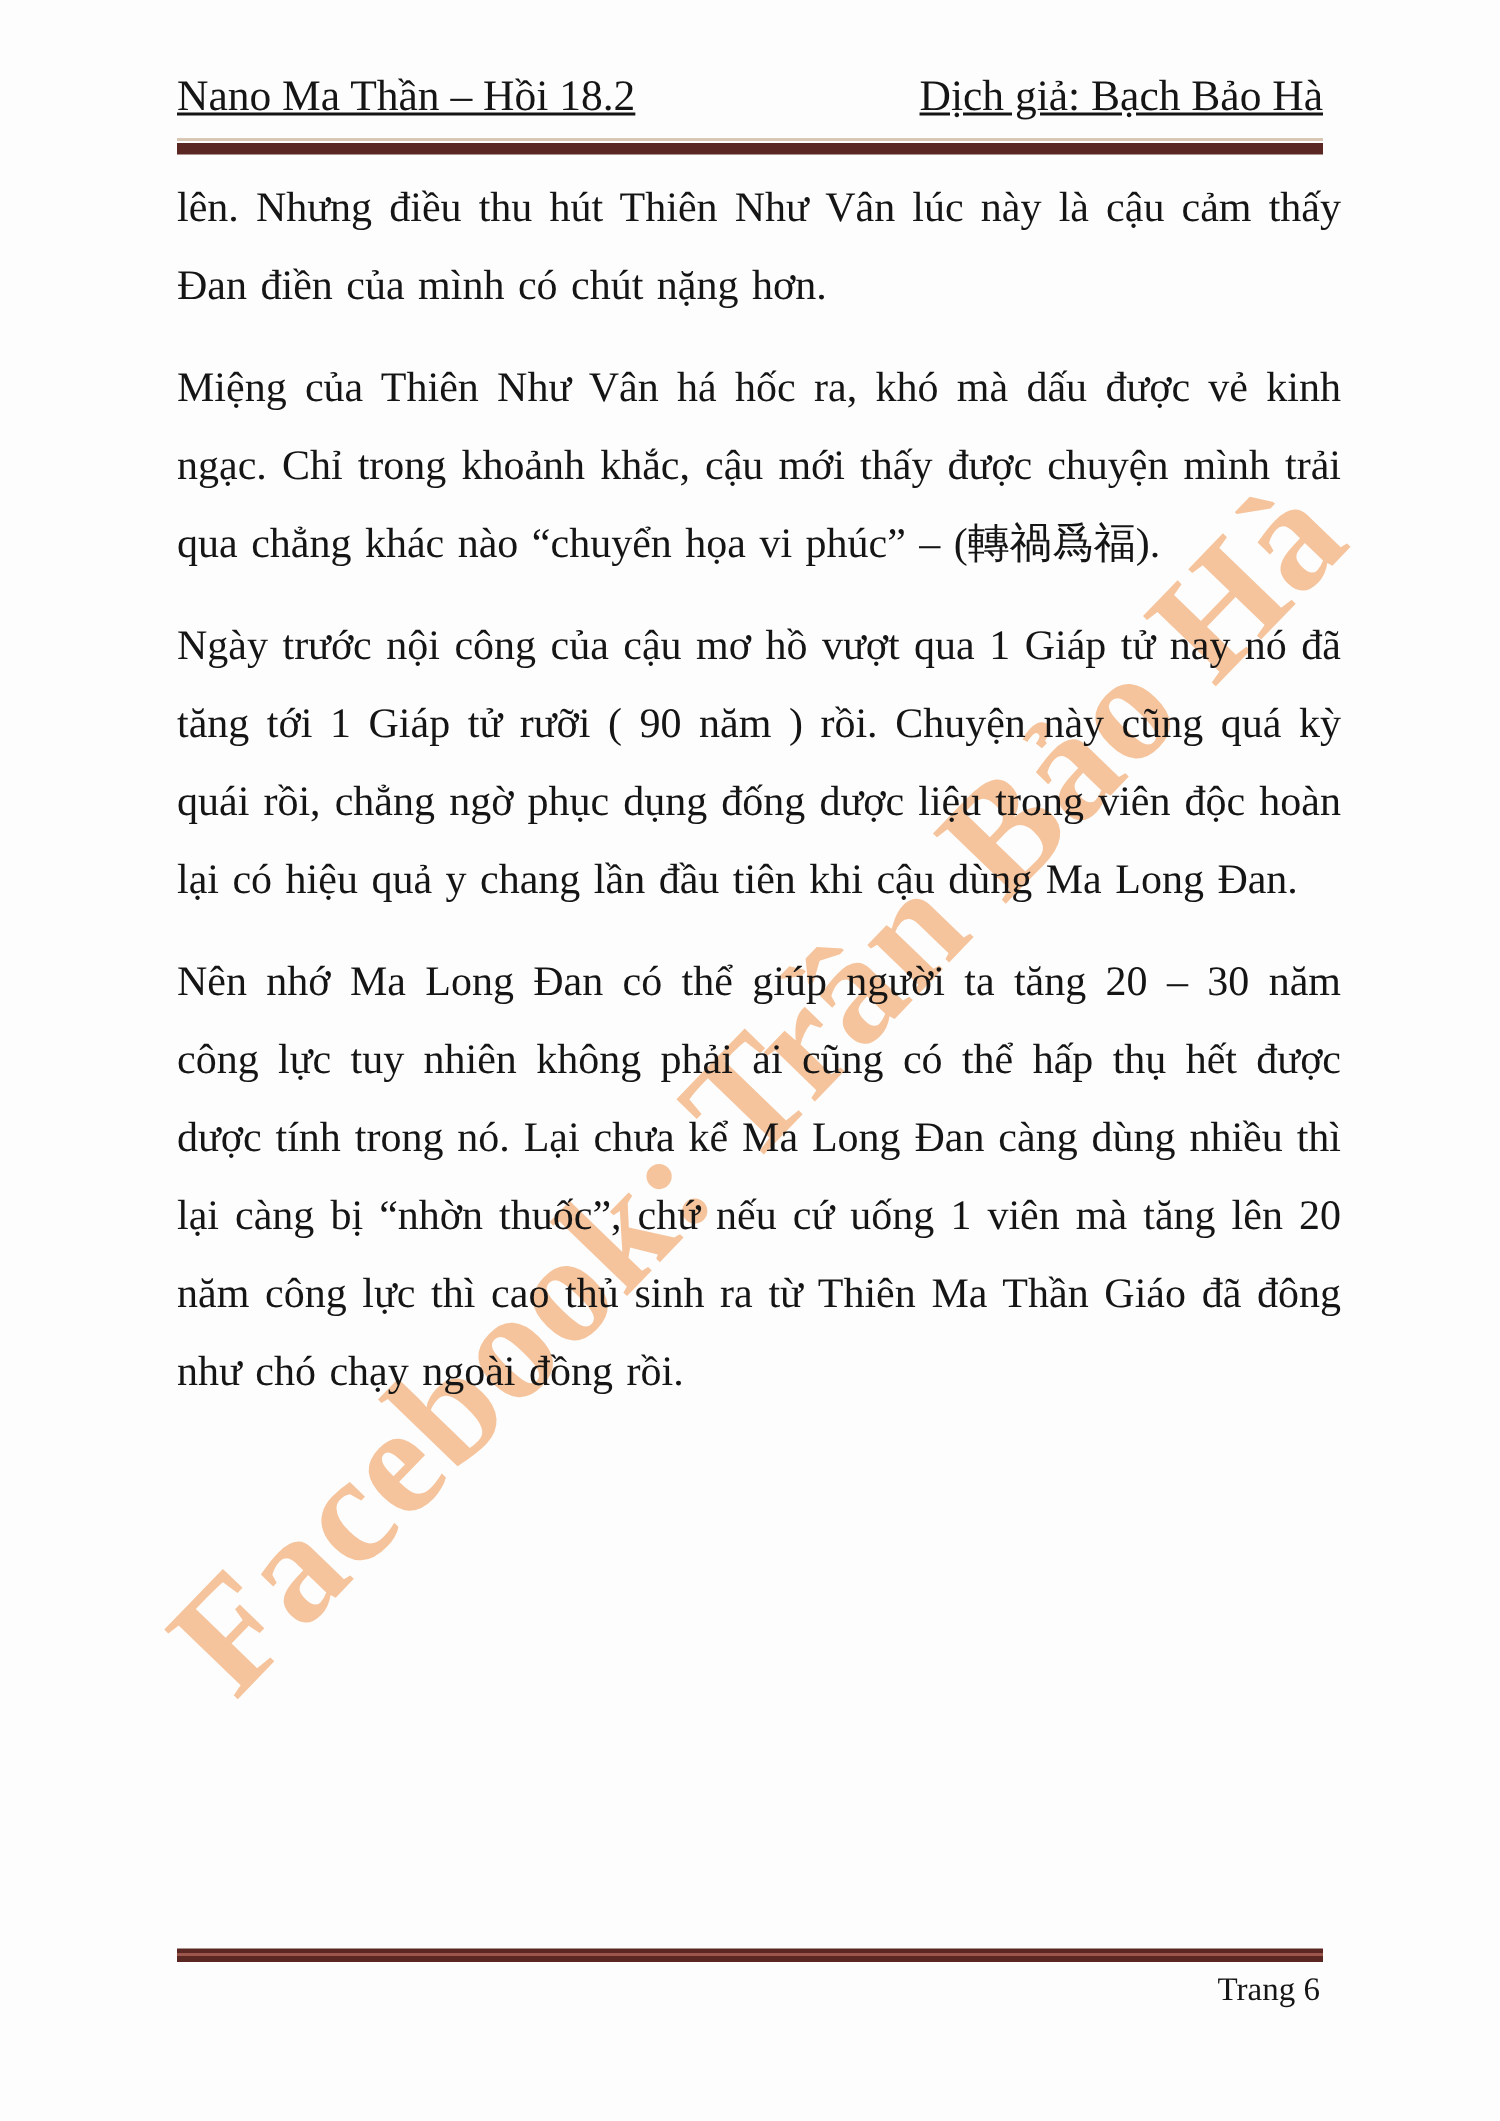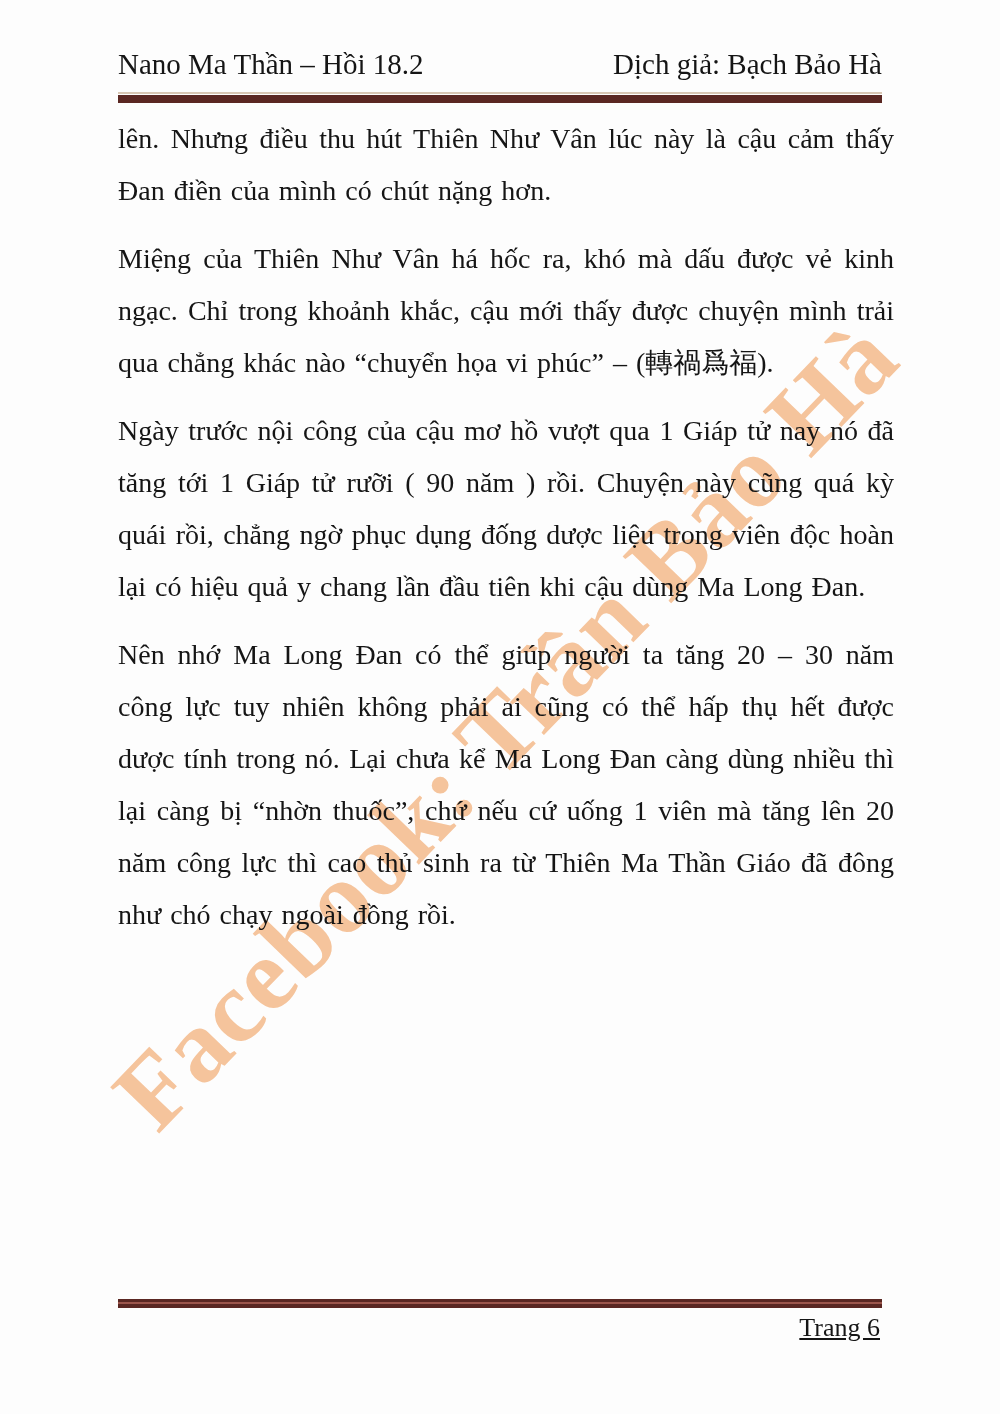--- a/index.html
+++ b/index.html
@@ -37,20 +37,21 @@
     user-select: none;
   }
   .header {
     position: absolute;
     left: 118px; right: 118px; top: 48px;
     display: flex;
     justify-content: space-between;
     align-items: baseline;
     font-size: 29px;
     z-index: 1;
+    text-decoration: underline;
   }
   .header-rule {
     position: absolute;
     left: 118px; right: 118px; top: 92px;
     height: 11px;
     background: linear-gradient(
       to bottom,
       var(--rule-light) 0px, var(--rule-light) 2px,
       var(--page-bg) 2px, var(--page-bg) 3px,
       var(--rule-maroon) 3px, var(--rule-maroon) 11px
@@ -77,23 +78,22 @@
       to bottom,
       var(--rule-maroon) 0px, var(--rule-maroon) 3px,
       var(--rule-mid) 3px, var(--rule-mid) 5px,
       var(--rule-maroon) 5px, var(--rule-maroon) 9px
     );
     z-index: 1;
   }
   .footer {
     position: absolute;
     right: 120px; top: 1313px;
-    font-size: 26px;
+    font-size: 22px;
     z-index: 1;
-    text-decoration: underline;
   }
 </style>
 </head>
 <body>
 
 <div class="page">
 
   <div class="watermark">Facebook: Trần Bảo Hà</div>
 
   <div class="header">

